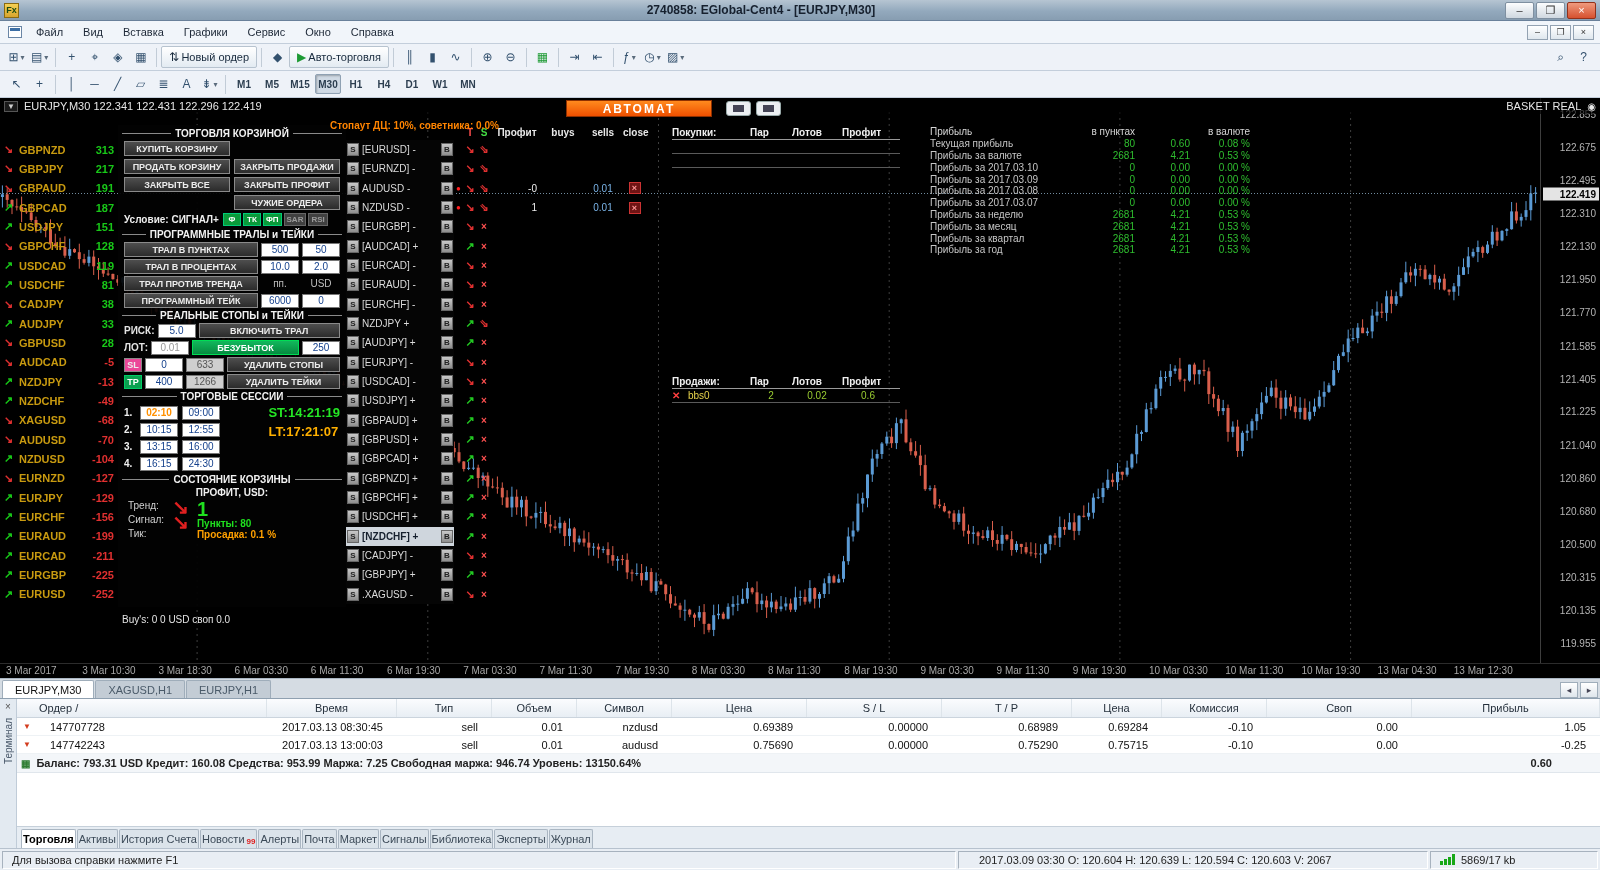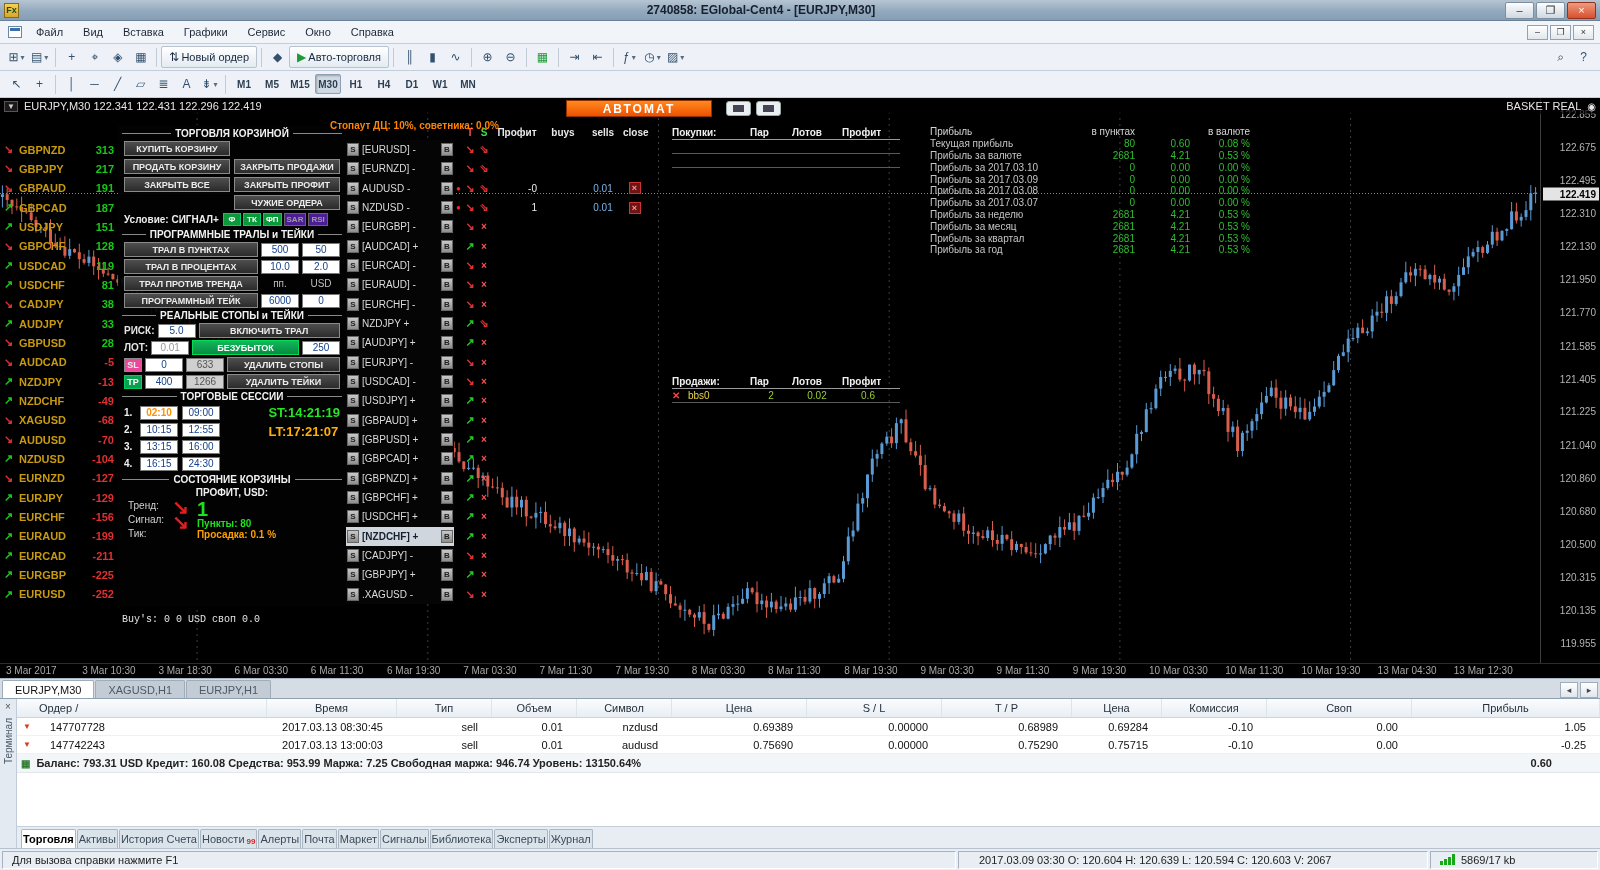--- a/index.html
+++ b/index.html
@@ -77,21 +77,21 @@
   
   .bpanel{position:absolute;left:118px;top:27px;width:228px;height:482px;background:rgba(2,2,2,.93);z-index:24;color:#ddd;font-size:10px;padding:1px 0;}
   .psec-title{display:flex;align-items:center;gap:4px;color:#f2f2f2;font-weight:bold;font-size:10px;margin:2px 4px;white-space:nowrap;}
   .psec-title:before,.psec-title:after{content:"";flex:1;height:1px;background:#8a8a8a;}
   .pbtn{background:linear-gradient(#4e4e4e,#2b2b2b);border:1px solid #8a8a8a;color:#ececec;font:bold 9px "Liberation Sans",sans-serif;height:15px;display:flex;align-items:center;justify-content:center;padding:0 3px;white-space:nowrap;cursor:pointer;}
   .pbtn-grid{display:grid;grid-template-columns:1fr 1fr;gap:3px 4px;margin:2px 6px;}
   .cond-row{display:flex;align-items:center;gap:2px;margin:3px 6px;}
   .cond-label{font-weight:bold;color:#eee;white-space:nowrap;margin-right:2px;}
   .tgl{min-width:18px;height:13px;display:flex;align-items:center;justify-content:center;font:bold 8px "Liberation Sans",sans-serif;border:1px solid #666;cursor:pointer;padding:0 2px;}
   .tgl.on{background:#0a9a3a;color:#fff;border-color:#0c7; }
-  .tgl.off{background:#4c1d95;color:#9a9a9a;}
+  .tgl.off{background:#404040;color:#9a9a9a;}
   .valrow{display:flex;align-items:center;gap:3px;margin:2px 6px;height:15px;}
   .vlabel{color:#e4e4e4;font-size:10px;font-weight:bold;}
   .vinput{width:38px;height:14px;font:10px "Liberation Sans",sans-serif;background:#fff;border:1px solid #777;color:#14408c;text-align:center;padding:0;}
   .vinput.dim{color:#999;}
   .vinput.orange{color:#ff9000;font-weight:bold;}
   .vbox{width:38px;height:14px;background:#cfcfcf;color:#555;font-size:10px;display:flex;align-items:center;justify-content:center;border:1px solid #777;}
   .vtext{width:38px;text-align:center;color:#bdbdbd;}
   .grow{flex:1;}
   .sl-tag{width:18px;height:14px;background:#ec4899;color:#eee;display:flex;align-items:center;justify-content:center;font:bold 9px "Liberation Sans",sans-serif;border:1px solid #888;}
   .tp-tag{background:#0aa050;color:#fff;border-color:#0c6;}
@@ -103,21 +103,21 @@
   .st-timer{color:#25e625;font:bold 13px "Liberation Sans",sans-serif;}
   .lt-timer{color:#ffb000;font:bold 13px "Liberation Sans",sans-serif;margin-top:4px;}
   .profit-usd{text-align:center;color:#f0f0f0;font-weight:bold;margin-top:1px;}
   .state-grid{display:flex;margin:2px 10px;gap:8px;align-items:flex-start;}
   .state-labels div{height:14px;color:#d2d2d2;}
   .state-arrows{color:#e02020;font-size:20px;line-height:15px;font-weight:bold;}
   .state-val{flex:1;}
   .sig1{color:#1fe01f;font:bold 20px "Liberation Sans",sans-serif;line-height:18px;}
   .pts{color:#1fe01f;font-weight:bold;}
   .dd-val{color:#ffa000;font-weight:bold;}
-  .buys-line{position:absolute;left:122px;top:516px;color:#e4e4e4;font-size:10px;z-index:23;font-family:Liberation Mono, monospace;}
+  .buys-line{position:absolute;left:122px;top:516px;color:#e4e4e4;font-size:10px;z-index:23;}
 
   
   .sig-header,.sig-row{display:grid;grid-template-columns:14px 80px 14px 9px 14px 14px 52px 40px 40px 23px;align-items:center;}
   .sig-header{position:absolute;left:346px;top:27px;z-index:23;height:14px;}
   .sig-header span{font-size:10px;font-weight:bold;color:#e8e8e8;text-align:center;}
   .sig-header .h-t{color:#ff4d4d;}
   .sig-header .h-s{color:#44dd44;}
   .signal-rows{position:absolute;left:346px;top:42px;z-index:23;}
   .sig-row{height:19.33px;}
   .sig-row .opaq{background:#050505;height:100%;display:flex;align-items:center;}

